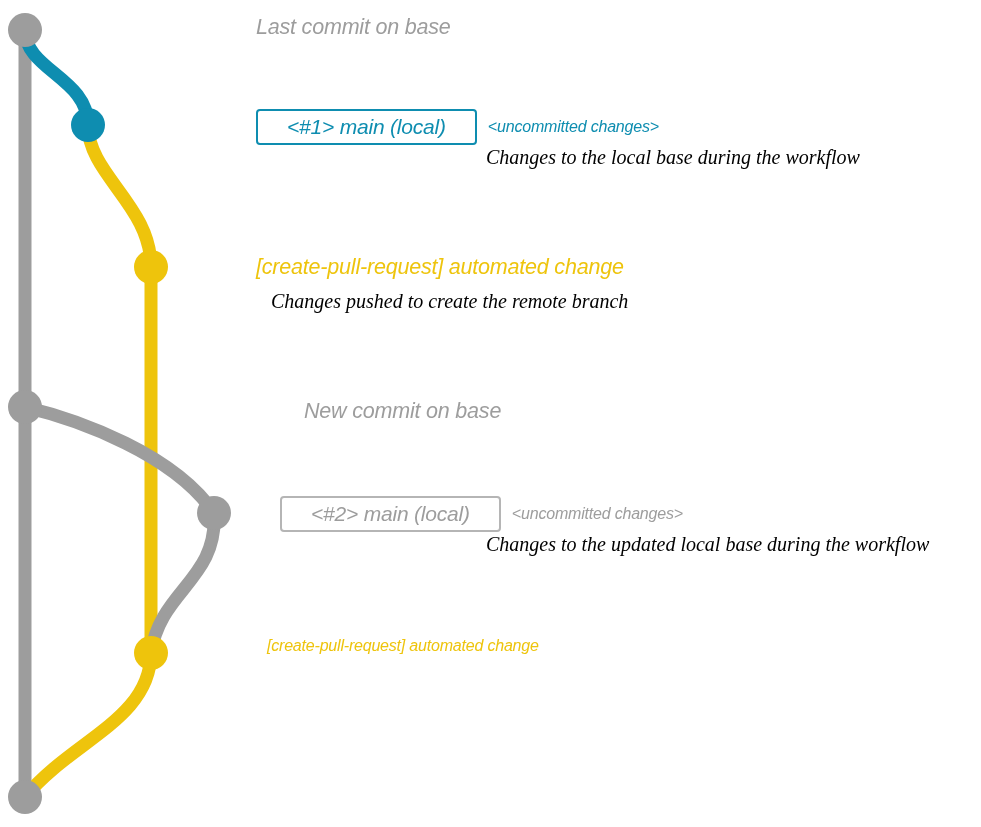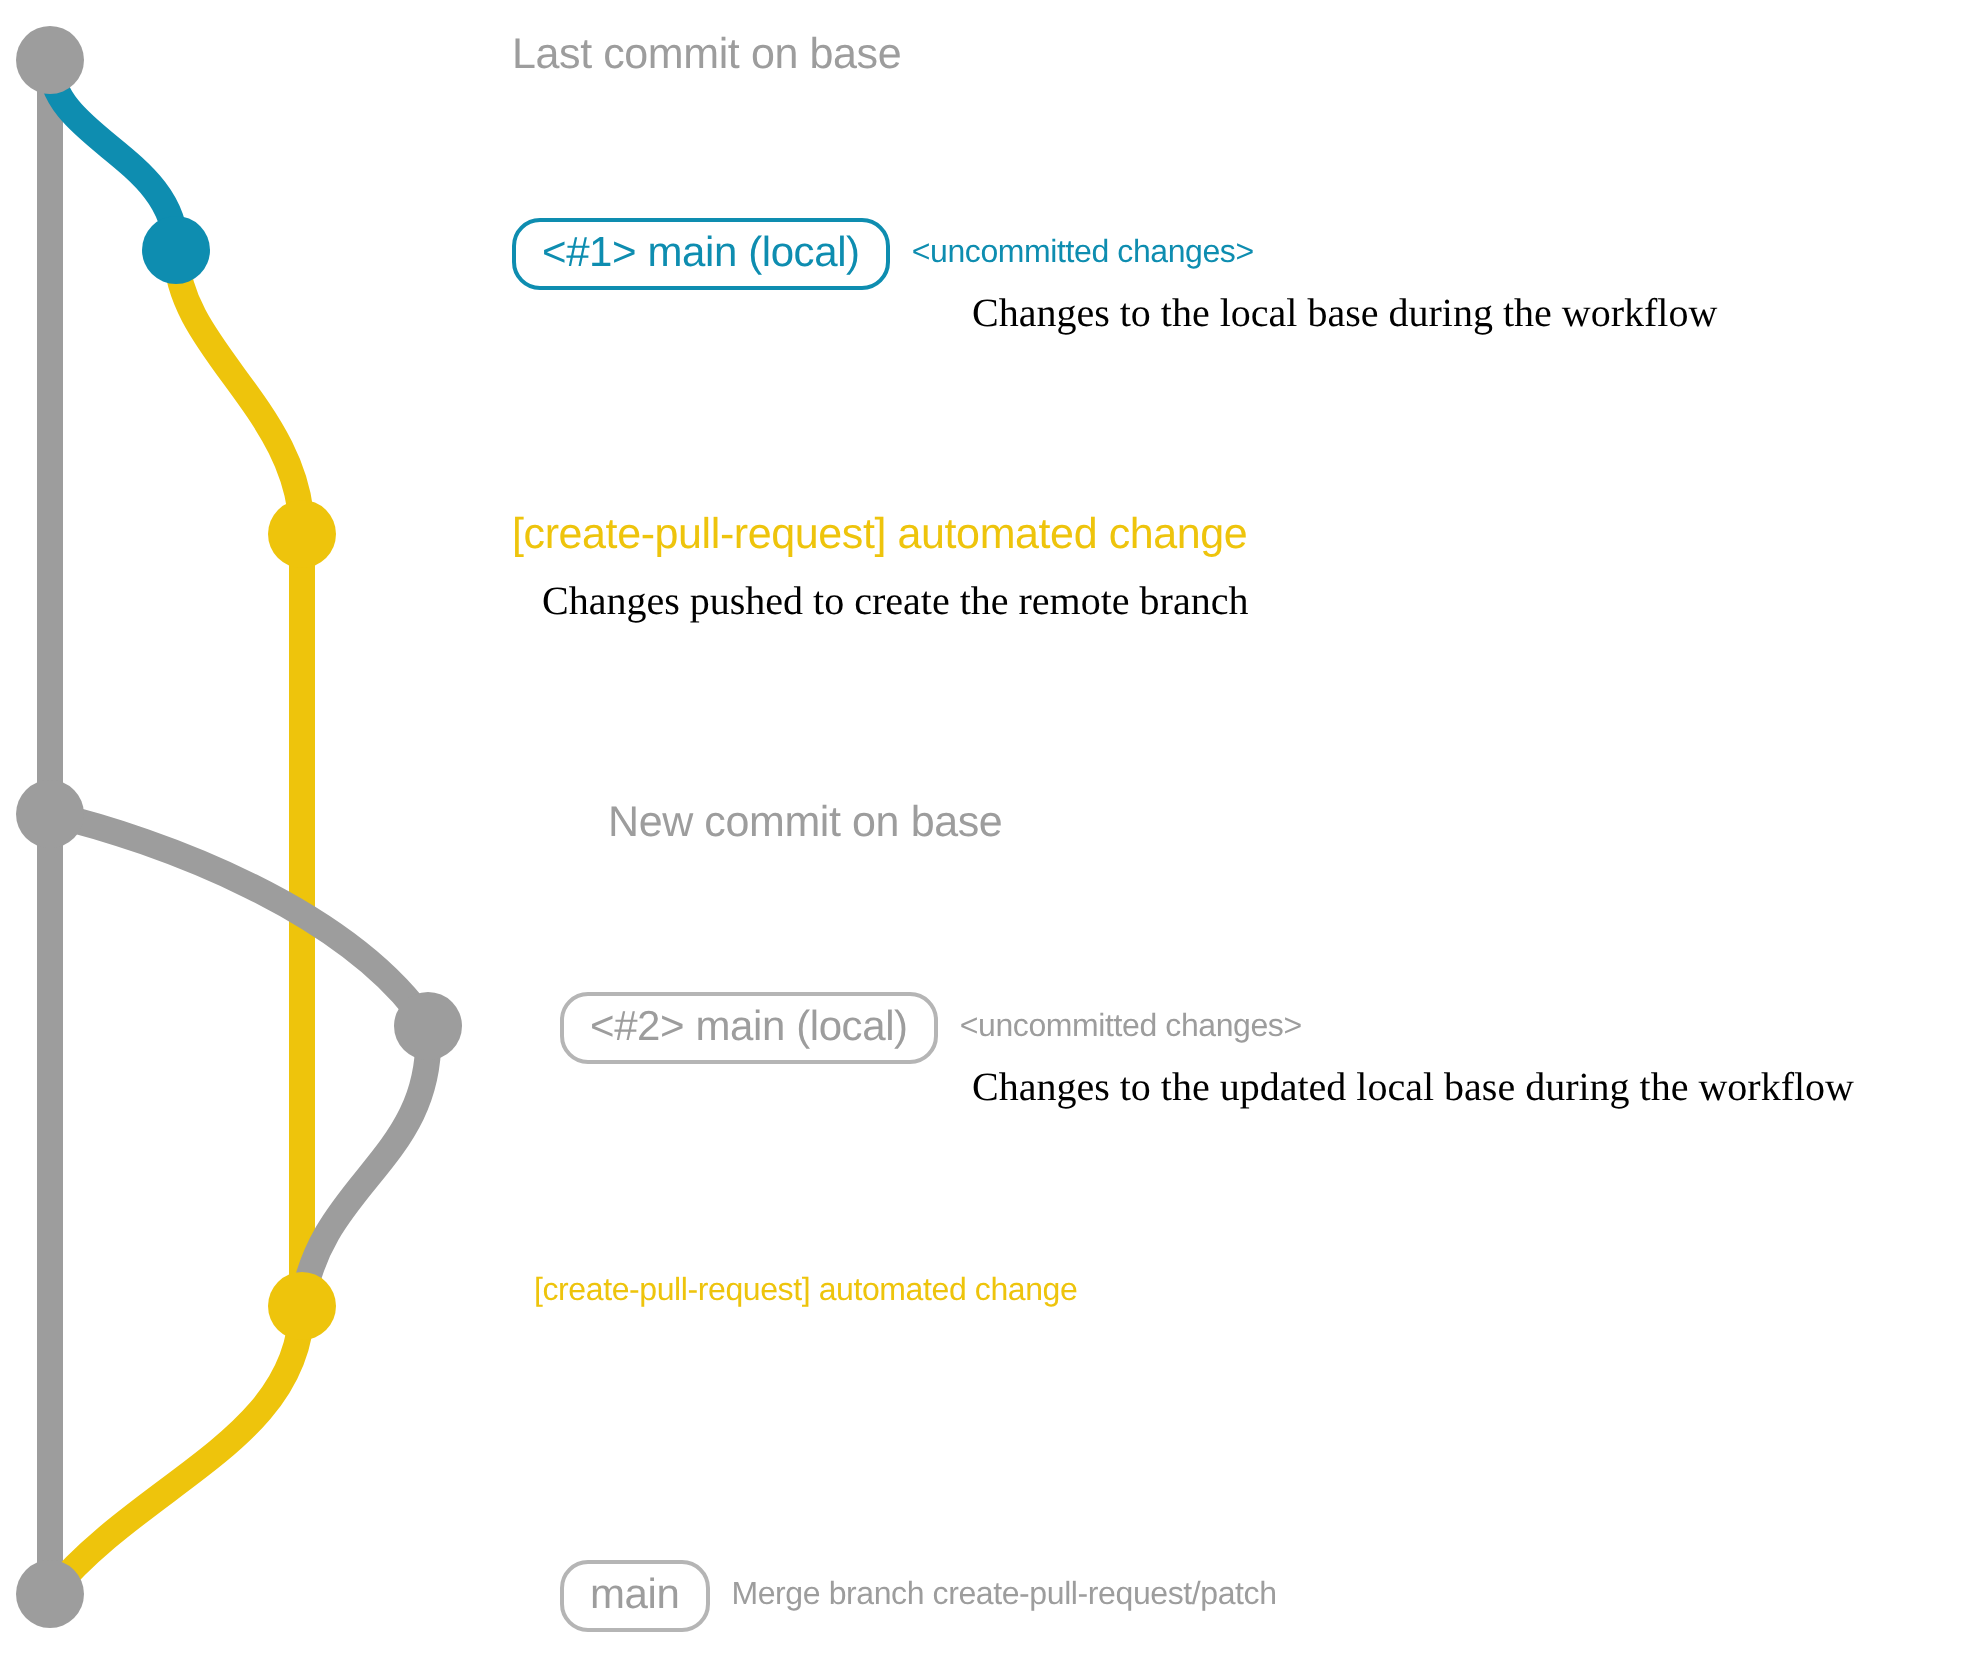--- a/index.html
+++ b/index.html
@@ -11,45 +11,46 @@
     font-family: "Liberation Sans", sans-serif;
     width: 981px;
     height: 827px;
     overflow: hidden;
   }
   #canvas {
     position: relative;
     width: 981px;
     height: 827px;
     background: #ffffff;
+    font-style: italic;
   }
   #graph-svg {
     position: absolute;
     left: 0;
     top: 0;
     width: 981px;
     height: 827px;
   }
   .row {
     position: absolute;
     display: flex;
     align-items: center;
     white-space: nowrap;
   }
   .pill {
     display: inline-flex;
     align-items: center;
     justify-content: center;
-    border-radius: 14px;
+    border-radius: 4px;
     border-style: solid;
     border-width: 2px;
     box-sizing: border-box;
     font-size: 21px;
     letter-spacing: -0.2px;
-    padding: 0 13px;
+    padding: 0 29px;
     height: 36px;
   }
   .headline {
     font-size: 16px;
     letter-spacing: -0.2px;
   }
   .note {
     position: absolute;
     font-family: "Liberation Serif", serif;
     font-size: 20px;
@@ -122,19 +123,14 @@
     <span class="gap"></span>
     <span class="headline c-gray">&lt;uncommitted changes&gt;</span>
   </div>
   <div class="note" style="left:486px; top:533px;">Changes to the updated local base during the workflow</div>
 
   <div class="row" style="left:256px; top:637px;">
     <span class="gap"></span>
     <span class="headline c-yellow">[create-pull-request] automated change</span>
   </div>
 
-  <div class="row" style="left:256px; top:780px;">
-    <span class="pill c-gray b-gray">main</span>
-    <span class="gap"></span>
-    <span class="headline c-gray">Merge branch create-pull-request/patch</span>
-  </div>
 
 </div>
 
 </body></html>

